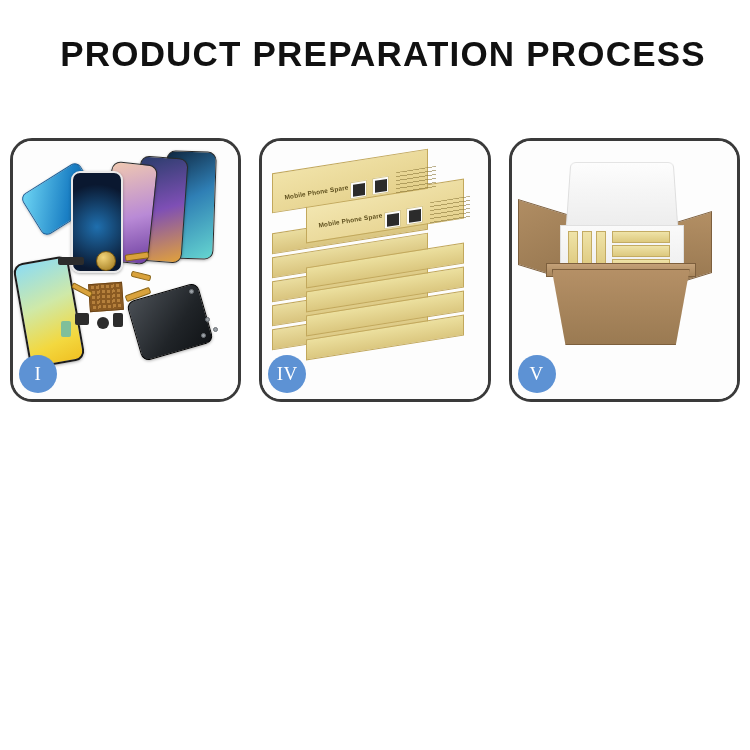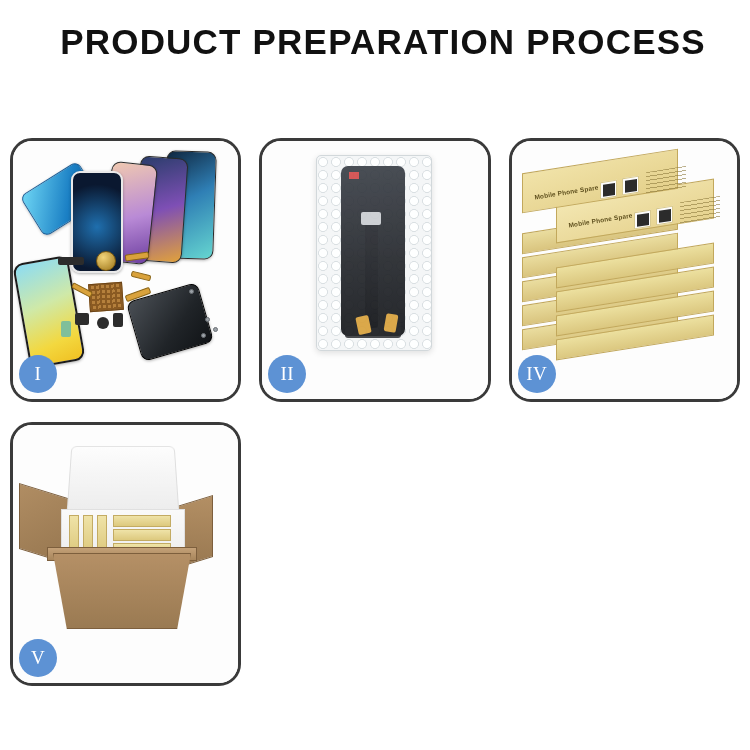--- a/index.html
+++ b/index.html
@@ -7,21 +7,21 @@
   html, body {
     width: 750px; height: 750px;
     background: #ffffff;
     font-family: "Liberation Sans", sans-serif;
     overflow: hidden;
   }
 
   .page { position: relative; width: 750px; height: 750px; background: #fff; }
 
   
-  .header { padding-top: 24px; text-align: center; margin-left: 16px; }
+  .header { padding-top: 36px; text-align: center; margin-left: 16px; }
   .title {
     font-size: 35px;
     font-weight: 700;
     letter-spacing: 1.2px;
     color: #111;
     line-height: 1.05;
     white-space: nowrap;
   }
   .subtitle {
     margin-top: 10px;
@@ -286,37 +286,20 @@
             <div class="blk b5"></div>
           <div class="scr" style="left:192px;top:176px"></div>
           <div class="scr" style="left:200px;top:186px"></div>
           <div class="scr" style="left:188px;top:192px"></div>
           <div class="scr" style="left:176px;top:148px"></div>
         </div>
       </div>
       <div class="badge">I</div>
     </div>
 
-    <div class="card">
-      <div class="card-inner">
-        <div class="scene">
-          <div class="bubble-bag">
-            <div class="lcd">
-              <div class="lcd-red"></div>
-              <div class="lcd-base"></div>
-              <div class="lcd-cable"></div>
-              <div class="lcd-conn"></div>
-              <div class="lcd-gold1"></div>
-              <div class="lcd-gold2"></div>
-            </div>
-          </div>
-        </div>
-      </div>
-      <div class="badge">II</div>
-    </div>
 
 
     <div class="card">
       <div class="card-inner">
         <div class="scene">
           <div class="sb sb-layer" style="top:176px"></div>
           <div class="sb sb-layer2" style="top:186px"></div>
           <div class="sb sb-layer" style="top:152px"></div>
           <div class="sb sb-layer2" style="top:162px"></div>
           <div class="sb sb-layer" style="top:128px"></div>

